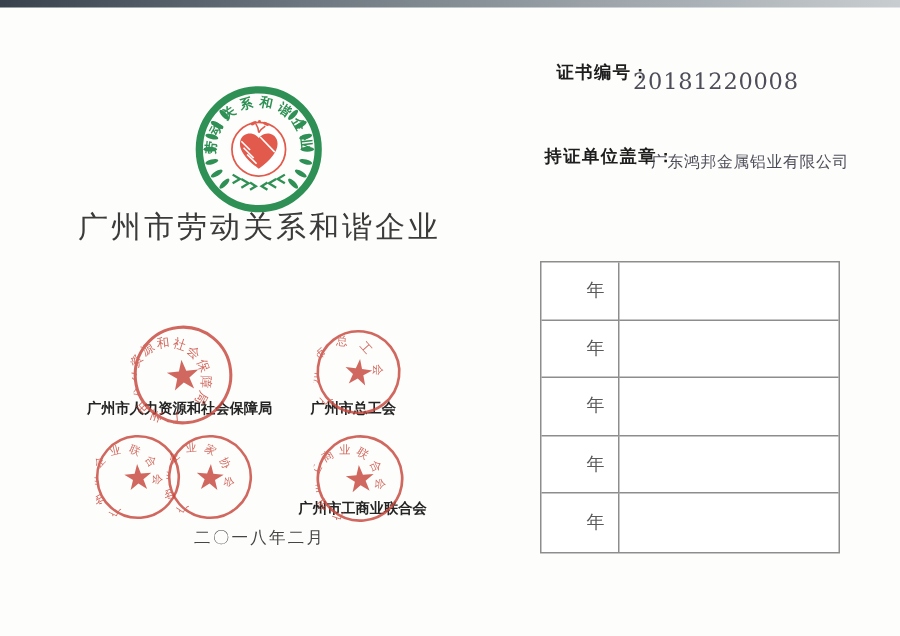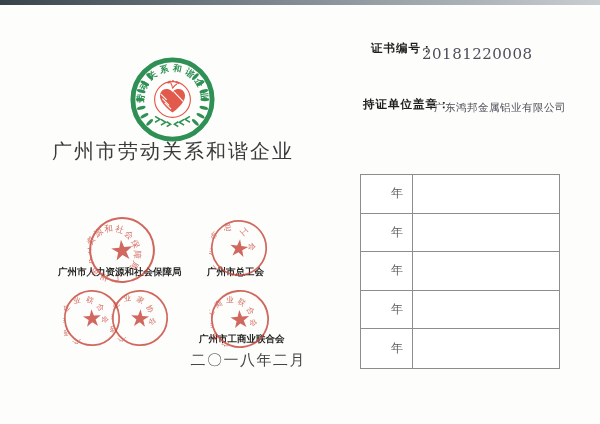--- a/index.html
+++ b/index.html
@@ -23,22 +23,22 @@
   }
   .seal-label{
     position:absolute;font-size:9.5px;font-weight:700;color:#242424;
     white-space:nowrap;z-index:1;
   }
   .lbl-1a{left:58px;top:266px;}
   .lbl-1b{left:207px;top:266px;}
   .lbl-2a{left:59px;top:333px;}
   .lbl-2b{left:199px;top:333px;}
   .issue-date{
-    position:absolute;left:40px;top:351px;width:266px;text-align:right;
-    font-size:15px;letter-spacing:1.5px;color:#454545;z-index:1;
+    position:absolute;left:40px;top:351px;width:266px;text-align:center;
+    font-size:11px;letter-spacing:1.5px;color:#454545;z-index:1;
   }
   .seal{position:absolute;opacity:0.82;z-index:2;}
   .seal-a{left:88px;top:216px;width:68px;height:68px;transform:rotate(-6deg);}
   .seal-b{left:210px;top:219px;width:58px;height:58px;transform:rotate(7deg);}
   .seal-c{left:63px;top:289px;width:58px;height:58px;transform:rotate(-4deg);}
   .seal-d{left:111px;top:289px;width:58px;height:58px;transform:rotate(4deg);}
   .seal-e{left:210px;top:289px;width:60px;height:60px;transform:rotate(-5deg);}
   
   .fld-label{
     position:absolute;font-size:11.5px;font-weight:700;color:#1e1e1e;

